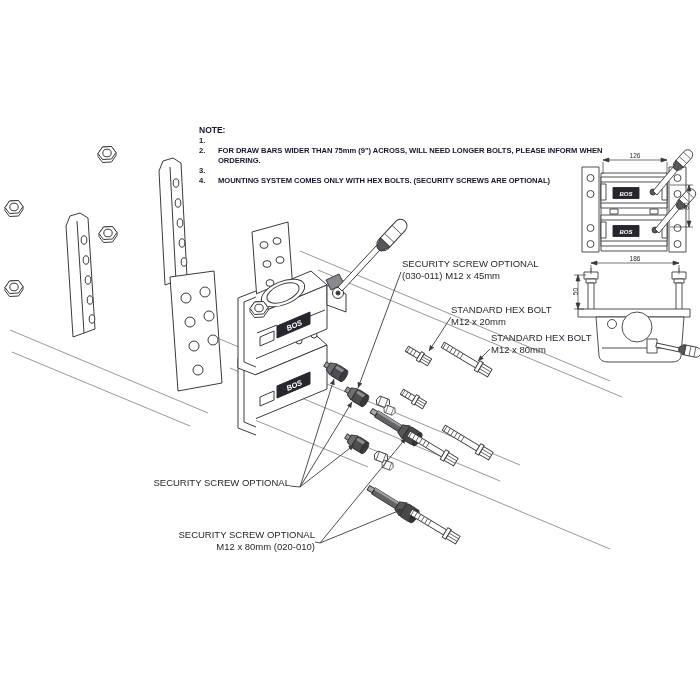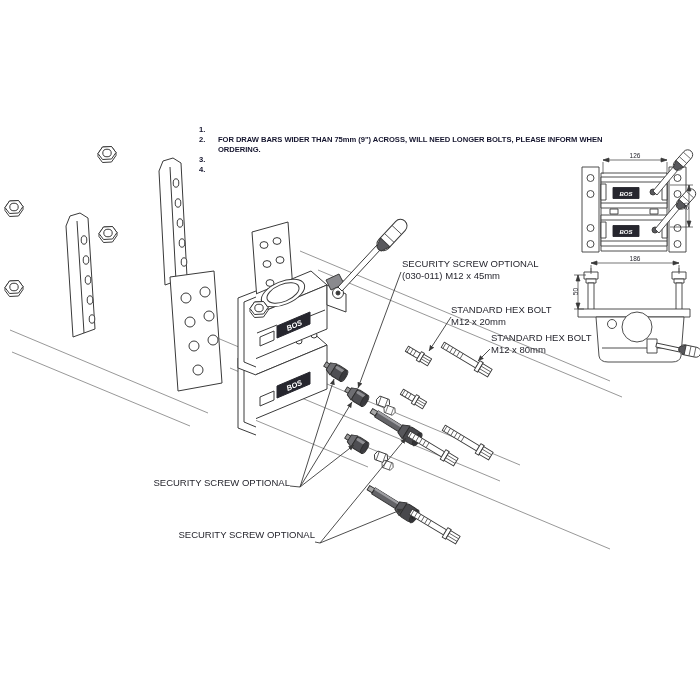--- a/index.html
+++ b/index.html
@@ -339,47 +339,50 @@
 
   <g stroke="#3a3a3a" stroke-width="0.7" fill="#3a3a3a">
     <path d="M586,275 L574,275 M584,309 L574,309" fill="none"></path>
     <line x1="578" y1="275" x2="578" y2="309"></line>
     <path d="M578,275 l-2,6 l4,0 Z M578,309 l-2,-6 l4,0 Z"></path>
   </g>
   <text class="dim" text-anchor="middle" x="576" y="294" transform="rotate(-90 575.5 292)">50</text>
 </svg>
 
 <div class="note">
+  <div class="note-title">NOTE:</div>
   <div class="note-item">
     <span class="note-num">1.</span>
   </div>
   <div class="note-item">
     <span class="note-num">2.</span>
     <span>FOR DRAW BARS WIDER THAN 75mm (9") ACROSS, WILL NEED LONGER BOLTS, PLEASE INFORM WHEN ORDERING.</span>
   </div>
   <div class="note-item">
     <span class="note-num">3.</span>
   </div>
   <div class="note-item">
     <span class="note-num">4.</span>
+    <span>MOUNTING SYSTEM COMES ONLY WITH HEX BOLTS. (SECURITY SCREWS ARE OPTIONAL)</span>
   </div>
 </div>
 
 <div class="lbl" style="left:402px;top:258px">
   <div>SECURITY SCREW OPTIONAL</div>
   <div>(030-011) M12 x 45mm</div>
 </div>
 <div class="lbl" style="left:451px;top:304px">
   <div>STANDARD HEX BOLT</div>
   <div>M12 x 20mm</div>
 </div>
 <div class="lbl" style="left:491px;top:332px">
   <div>STANDARD HEX BOLT</div>
   <div>M12 x 80mm</div>
 </div>
 <div class="lbl r" style="left:117px;top:477px;width:173px">
   <div>SECURITY SCREW OPTIONAL</div>
 </div>
 <div class="lbl r" style="left:142px;top:529px;width:173px">
   <div>SECURITY SCREW OPTIONAL</div>
+  <div>M12 x 80mm (020-010)</div>
 </div>
 
 </div>
 
 </body></html>

